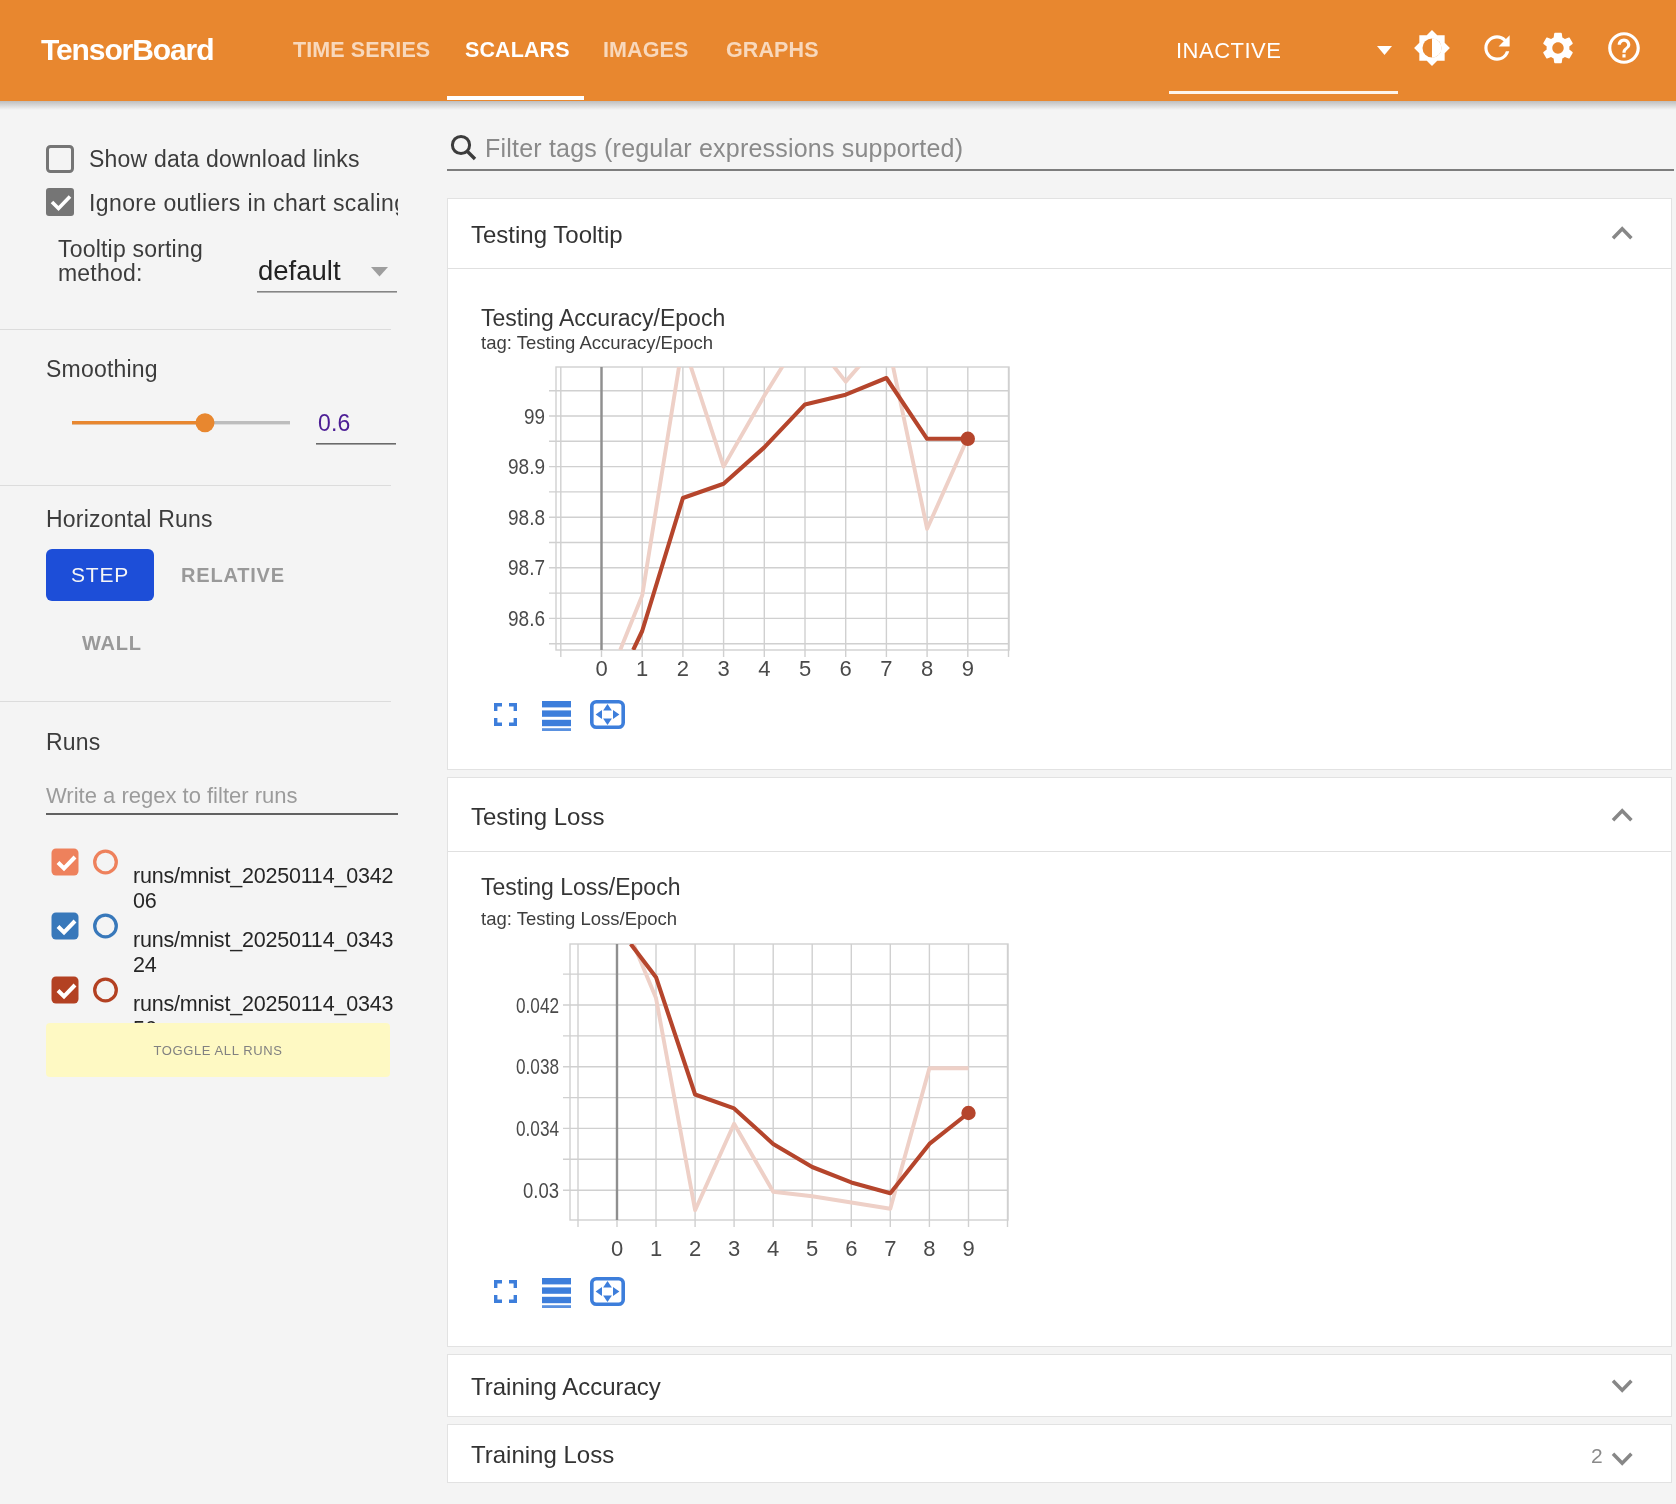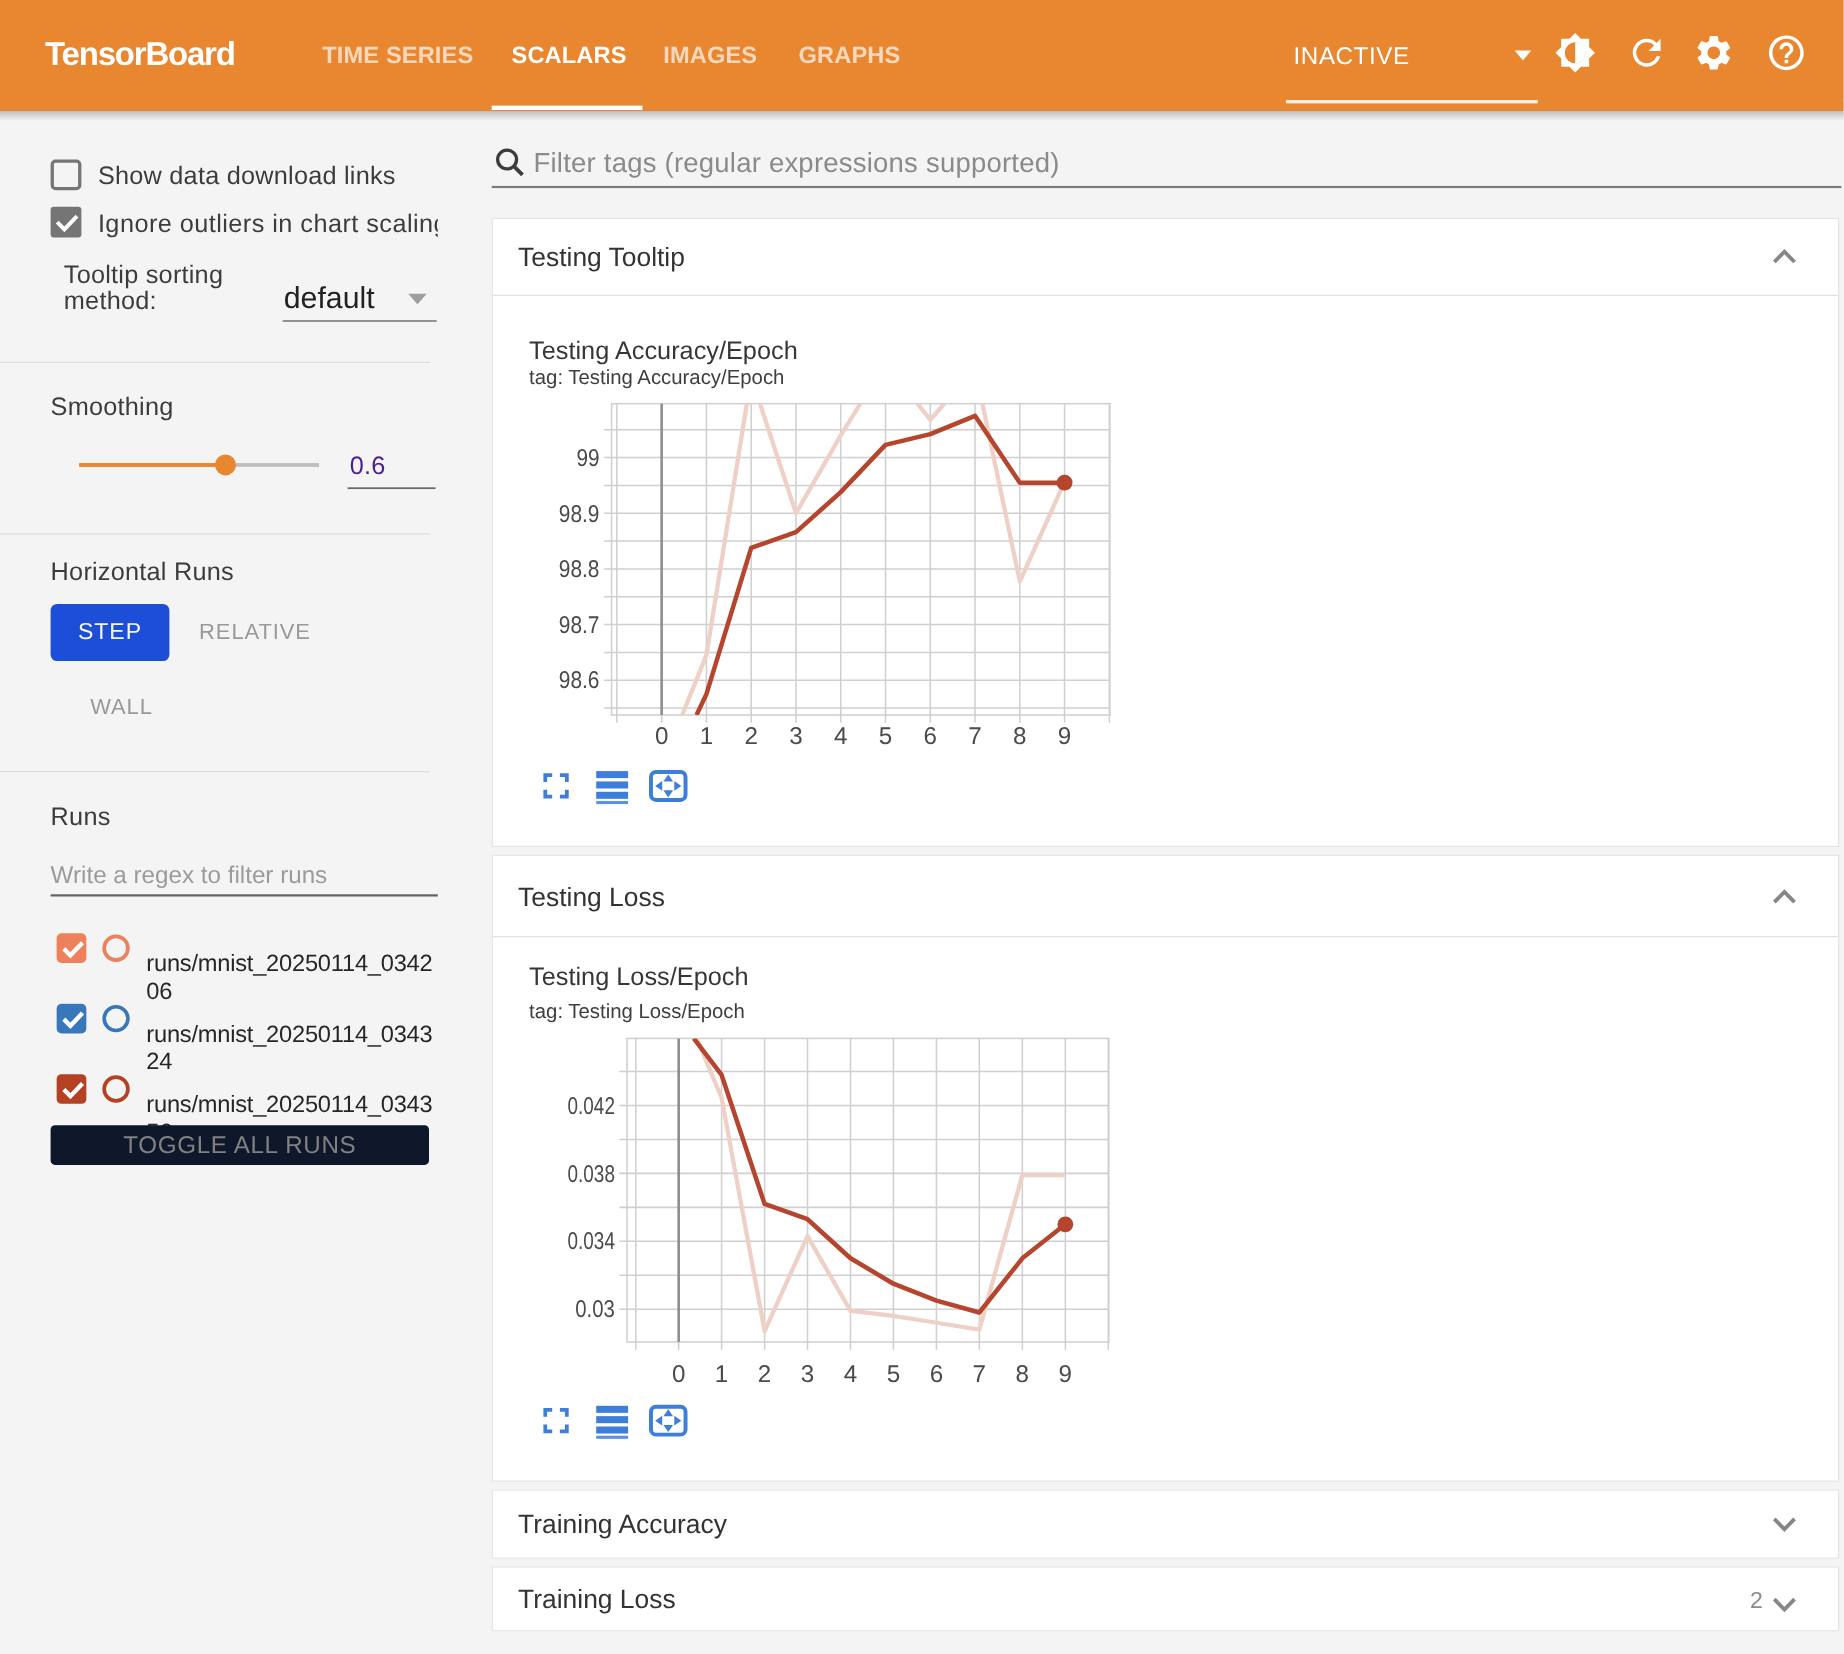--- a/index.html
+++ b/index.html
@@ -8,21 +8,21 @@
 .hshadow { position:absolute; left:0; top:101px; width:1676px; height:9px;
   background:linear-gradient(to bottom, rgba(0,0,0,0.22), rgba(0,0,0,0.0)); }
 .logo { position:absolute; left:41px; top:33px; font-size:30px; font-weight:700; color:#fff; letter-spacing:-1.1px; }
 .tab { position:absolute; top:38px; font-size:21.5px; font-weight:700; color:rgba(255,255,255,0.68); letter-spacing:0.1px; }
 .tab.on { color:#fff; }
 .tabline { position:absolute; left:447px; top:96px; width:137px; height:4px; background:#fff; }
 .inactive { position:absolute; left:1176px; top:38px; font-size:22px; color:#fff; letter-spacing:0.5px; }
 .inacline { position:absolute; left:1169px; top:91px; width:229px; height:2.5px; background:rgba(255,255,255,0.9); }
 
 .sb { font-size:23px; color:#3c3c3c; letter-spacing:0.2px; }
-.grey { color:#999; }
+.grey { color:#999;font-weight:bold; }
 .divider { position:absolute; left:0; width:391px; height:1px; background:#dcdcdc; }
 .card { position:absolute; left:447px; width:1225px; background:#fff; border:1px solid #e2e2e2; }
 .cardtitle { position:absolute; left:24px; font-size:24px; color:#333; }
 .ctitle { position:absolute; left:481px; font-size:23px; color:#363636; }
 .csub { position:absolute; left:481px; font-size:18.5px; color:#3e3e3e; }
 .runtxt { font-size:21.5px; color:#262626; line-height:25px; letter-spacing:-0.2px;margin-top:20px; }
 svg text { font-family:"Liberation Sans",sans-serif; }
 </style></head>
 <body>
 
@@ -92,21 +92,21 @@
 <path d="M58 14.5l6 6 11-11.5" stroke="#fff" stroke-width="4" fill="none"></path>
 <circle cx="105.5" cy="14" r="10.8" fill="none" stroke="#3878ba" stroke-width="3.3"></circle>
 </svg>
 <div class="abs runtxt" style="left:133px;top:908px">runs/mnist_20250114_0343<br>24</div>
 <svg class="abs" style="left:0;top:976px" width="440" height="70">
 <rect x="51.5" y="0.5" width="27" height="27" rx="4.5" fill="#b34122"></rect>
 <path d="M58 14.5l6 6 11-11.5" stroke="#fff" stroke-width="4" fill="none"></path>
 <circle cx="105.5" cy="14" r="10.8" fill="none" stroke="#b34122" stroke-width="3.3"></circle>
 </svg>
 <div class="abs runtxt" style="left:133px;top:972px">runs/mnist_20250114_0343<br>56</div>
-<div class="abs" style="left:46px;top:1023px;width:344px;height:36px;background:#0f172a;border-radius:4px;color:#818181;font-size:22px;letter-spacing:0.6px;display:flex;align-items:center;justify-content:center">TOGGLE ALL RUNS</div>
+<div class="abs" style="left:46px;top:1023px;width:344px;height:54px;background:#fef9c3;border-radius:4px;color:#818181;font-size:13px;letter-spacing:0.6px;display:flex;align-items:center;justify-content:center">TOGGLE ALL RUNS</div>
 
 <svg class="abs" style="left:447px;top:132px" width="40" height="36">
 <circle cx="14" cy="13" r="8.6" fill="none" stroke="#3c3c3c" stroke-width="3"></circle>
 <path d="M20.5 19.5L28 27" stroke="#3c3c3c" stroke-width="3.4"></path>
 </svg>
 <div class="abs" style="left:485px;top:134px;font-size:25px;color:#8a8a8a;letter-spacing:0.2px">Filter tags (regular expressions supported)</div>
 <div class="abs" style="left:447px;top:169px;width:1227px;height:2px;background:#7d7d7d"></div>
 
 <div class="card" style="top:198px;height:572px"></div>
 <div class="cardtitle abs" style="left:471px;top:221px">Testing Tooltip</div>

